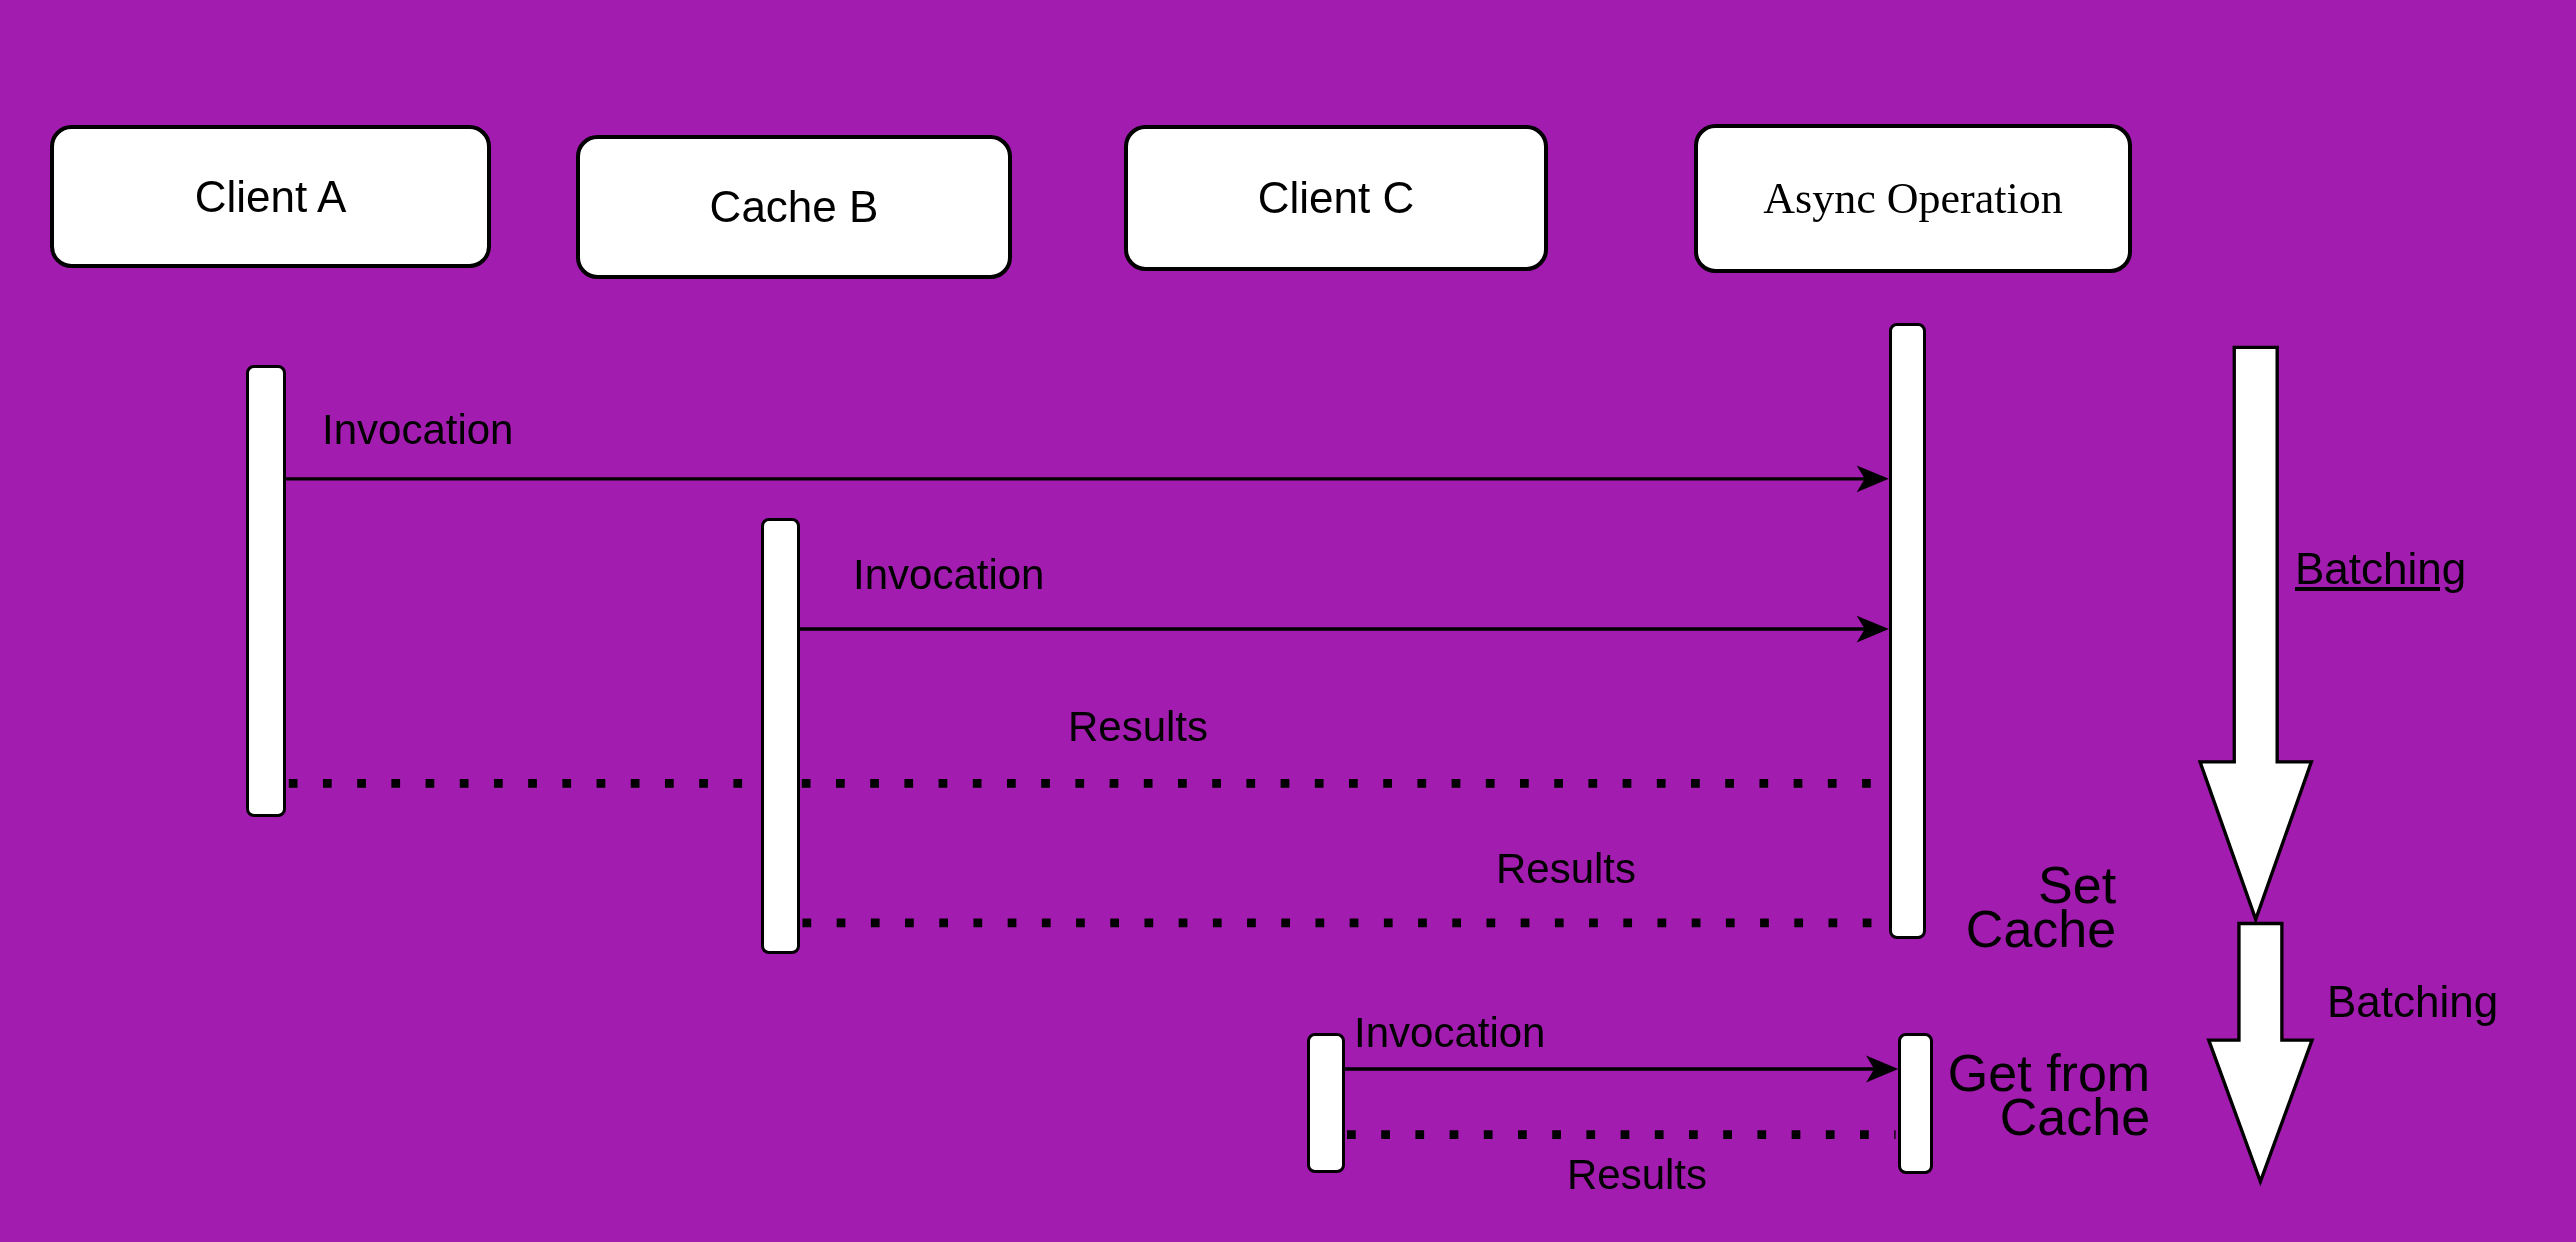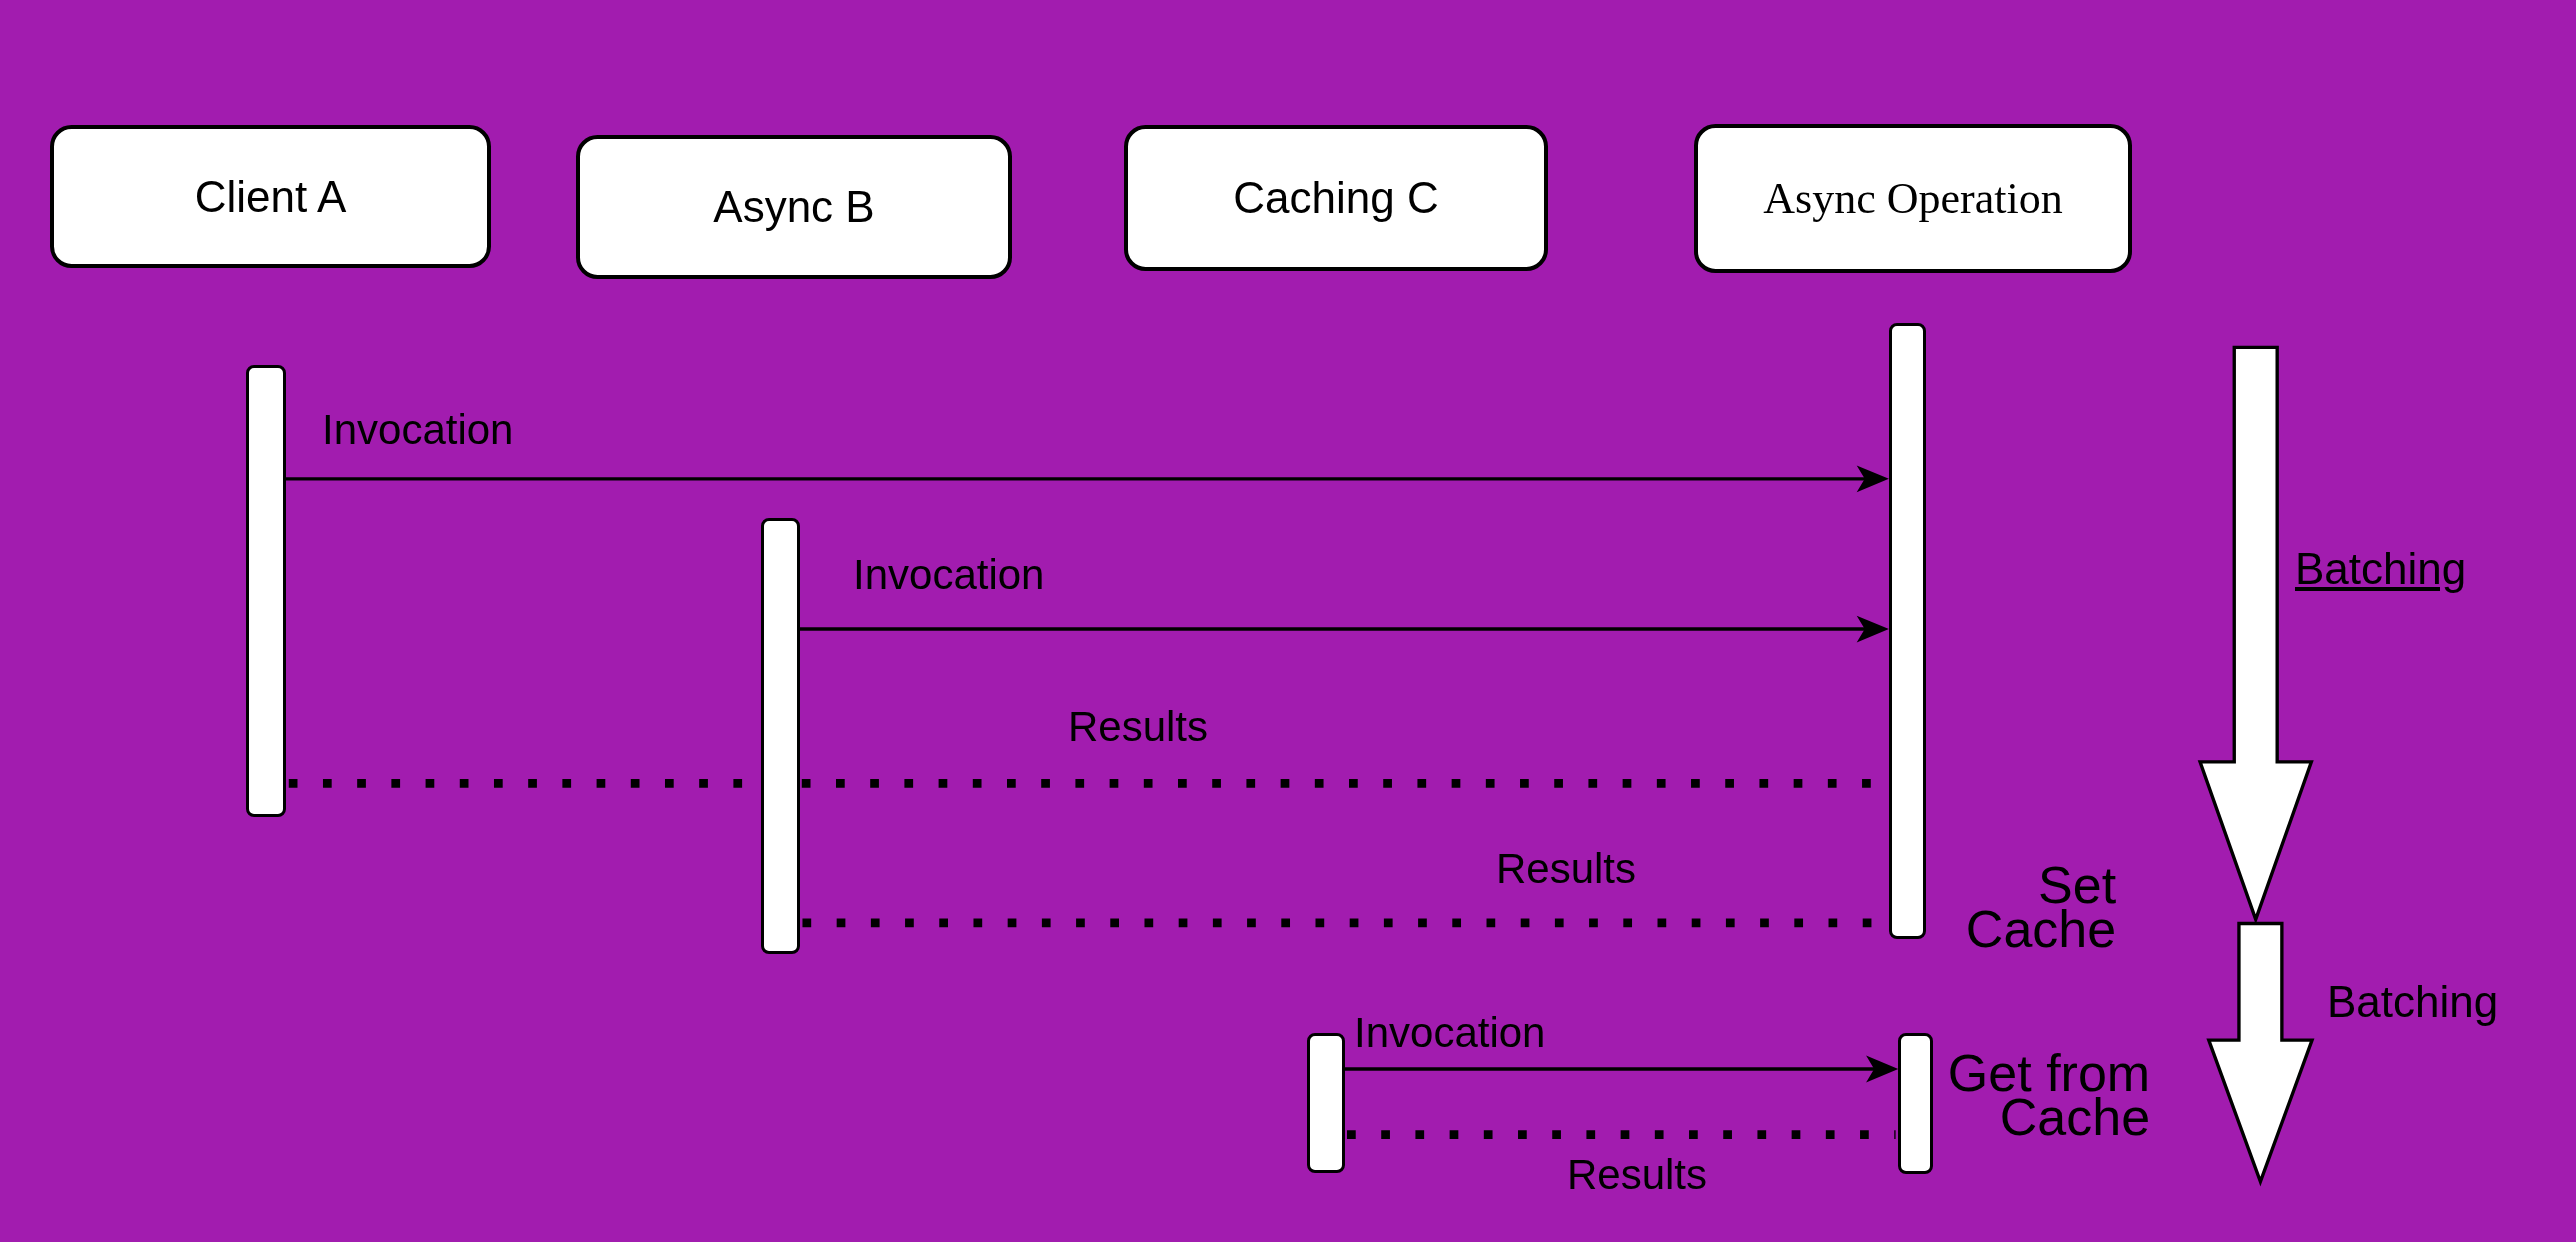--- a/index.html
+++ b/index.html
@@ -70,24 +70,24 @@
     <line x1="2008" y1="1692" x2="2826" y2="1692" stroke="#000000" stroke-width="13" stroke-dasharray="13 38"></line>
 
     <path d="M 3331,518 L 3395,518 L 3395,1136 L 3446,1136 L 3363,1371 L 3280,1136 L 3331,1136 Z" fill="#ffffff" stroke="#000000" stroke-width="5"></path>
     <path d="M 3338,1377 L 3402,1377 L 3402,1551 L 3447,1551 L 3370,1762 L 3293,1551 L 3338,1551 Z" fill="#ffffff" stroke="#000000" stroke-width="5"></path>
   </svg>
 
   <div class="actor-box" style="left:50px;top:125px;width:441px;height:143px;">
     <span>Client A</span>
   </div>
   <div class="actor-box" style="left:576px;top:135px;width:436px;height:144px;">
-    <span>Async B</span>
+    <span>Cache B</span>
   </div>
   <div class="actor-box" style="left:1124px;top:125px;width:424px;height:146px;">
-    <span>Caching C</span>
+    <span>Client C</span>
   </div>
   <div class="actor-box" style="left:1694px;top:124px;width:438px;height:149px;font-family:Liberation Serif, serif;">
     <span>Async Operation</span>
   </div>
 
   <div class="activation-bar" style="left:246px;top:365px;width:40px;height:452px;"></div>
   <div class="activation-bar" style="left:761px;top:518px;width:39px;height:436px;"></div>
   <div class="activation-bar" style="left:1889px;top:323px;width:37px;height:616px;"></div>
   <div class="activation-bar" style="left:1307px;top:1033px;width:38px;height:140px;"></div>
   <div class="activation-bar" style="left:1898px;top:1033px;width:35px;height:141px;"></div>

